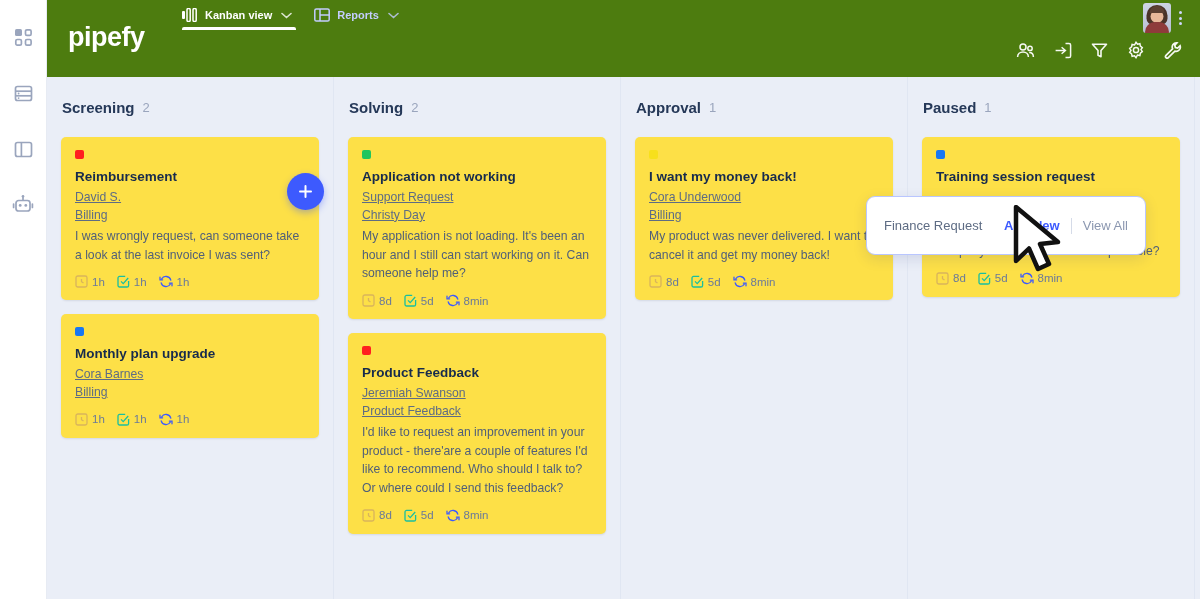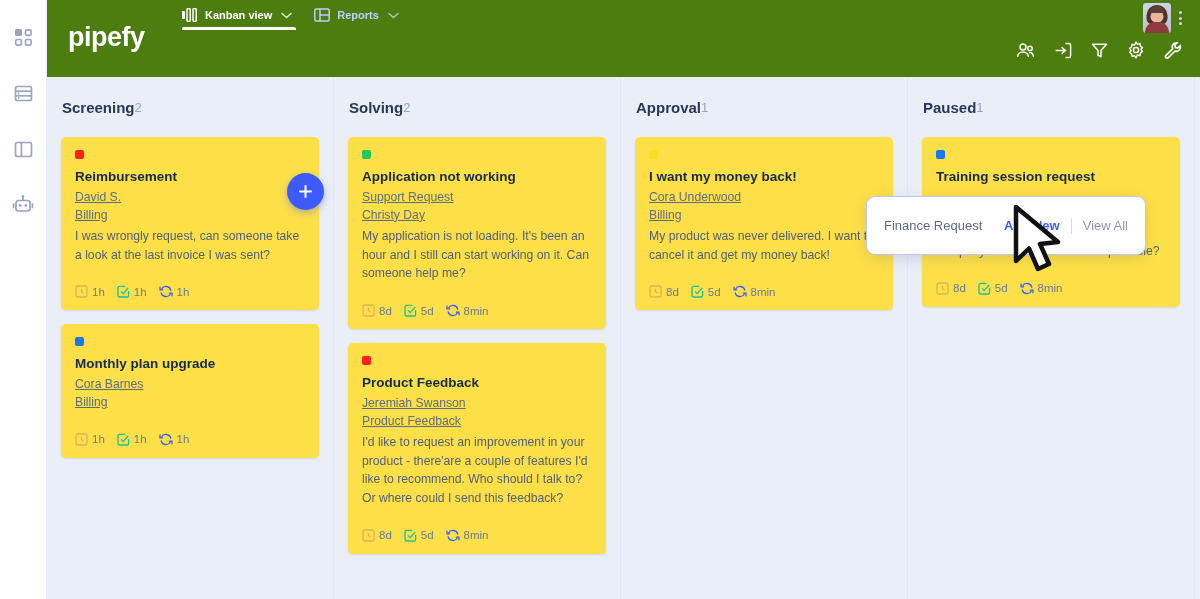--- a/index.html
+++ b/index.html
@@ -80,42 +80,42 @@
   
   .board {
     flex: 1; background: #eaeef7; display: flex; position: relative; overflow: hidden;
   }
   .lane {
     width: 287px; flex: 0 0 287px; height: 100%;
     border-right: 1px solid #e0e6f2; position: relative; padding: 0 14px;
   }
   .lane:first-child { border-left: none; }
   .lane-head {
-    display: flex; align-items: center; gap: 0; height: 60px; padding-left: 1px;
+    display: flex; align-items: center; gap: 8px; height: 60px; padding-left: 1px;
   }
   .lane-name { font-size: 15px; font-weight: 700; color: #253858; }
   .lane-count { font-size: 13px; color: #9aa5bd; font-weight: 400; }
   .add-btn {
     position: absolute; right: 9px; top: 96px; width: 37px; height: 37px; border-radius: 50%;
     background: #3d5afe; color: #fff; border: none; cursor: pointer;
     display: flex; align-items: center; justify-content: center;
     box-shadow: 0 3px 7px rgba(61,90,254,.38); z-index: 5;
   }
   .add-btn svg { display: block; }
 
   .card {
     background: #fde047; border-radius: 5px; padding: 13px 14px 12px 14px;
     margin-bottom: 14px; box-shadow: 0 1px 2px rgba(16,30,70,.10);
     cursor: pointer; position: relative;
   }
   .tag { width: 9px; height: 9px; border-radius: 2px; margin-bottom: 10px; }
   .card-title { font-size: 13.5px; font-weight: 700; color: #172b4d; margin-bottom: 5px; }
   .card-sub { font-size: 12.2px; color: #5e6c84; line-height: 1.45; text-decoration: underline; }
   .card-desc { font-size: 12.2px; color: #505f79; line-height: 1.52; margin-top: 3px; }
-  .metrics { display: flex; align-items: center; gap: 12px; margin-top: 21px; }
+  .metrics { display: flex; align-items: center; gap: 12px; margin-top: 11px; }
   .metric { display: flex; align-items: center; gap: 4px; font-size: 11.5px; color: #6b7a99; }
   .metric svg { display: block; }
 
   
   .popup {
     position: absolute; left: 866px; top: 196px; width: 280px; height: 59px;
     background: #ffffff; border: 1.4px solid #b9c6ff; border-radius: 9px;
     display: flex; align-items: center; padding: 0 17px; z-index: 40;
     box-shadow: 0 4px 14px rgba(30,50,120,.13);
   }

